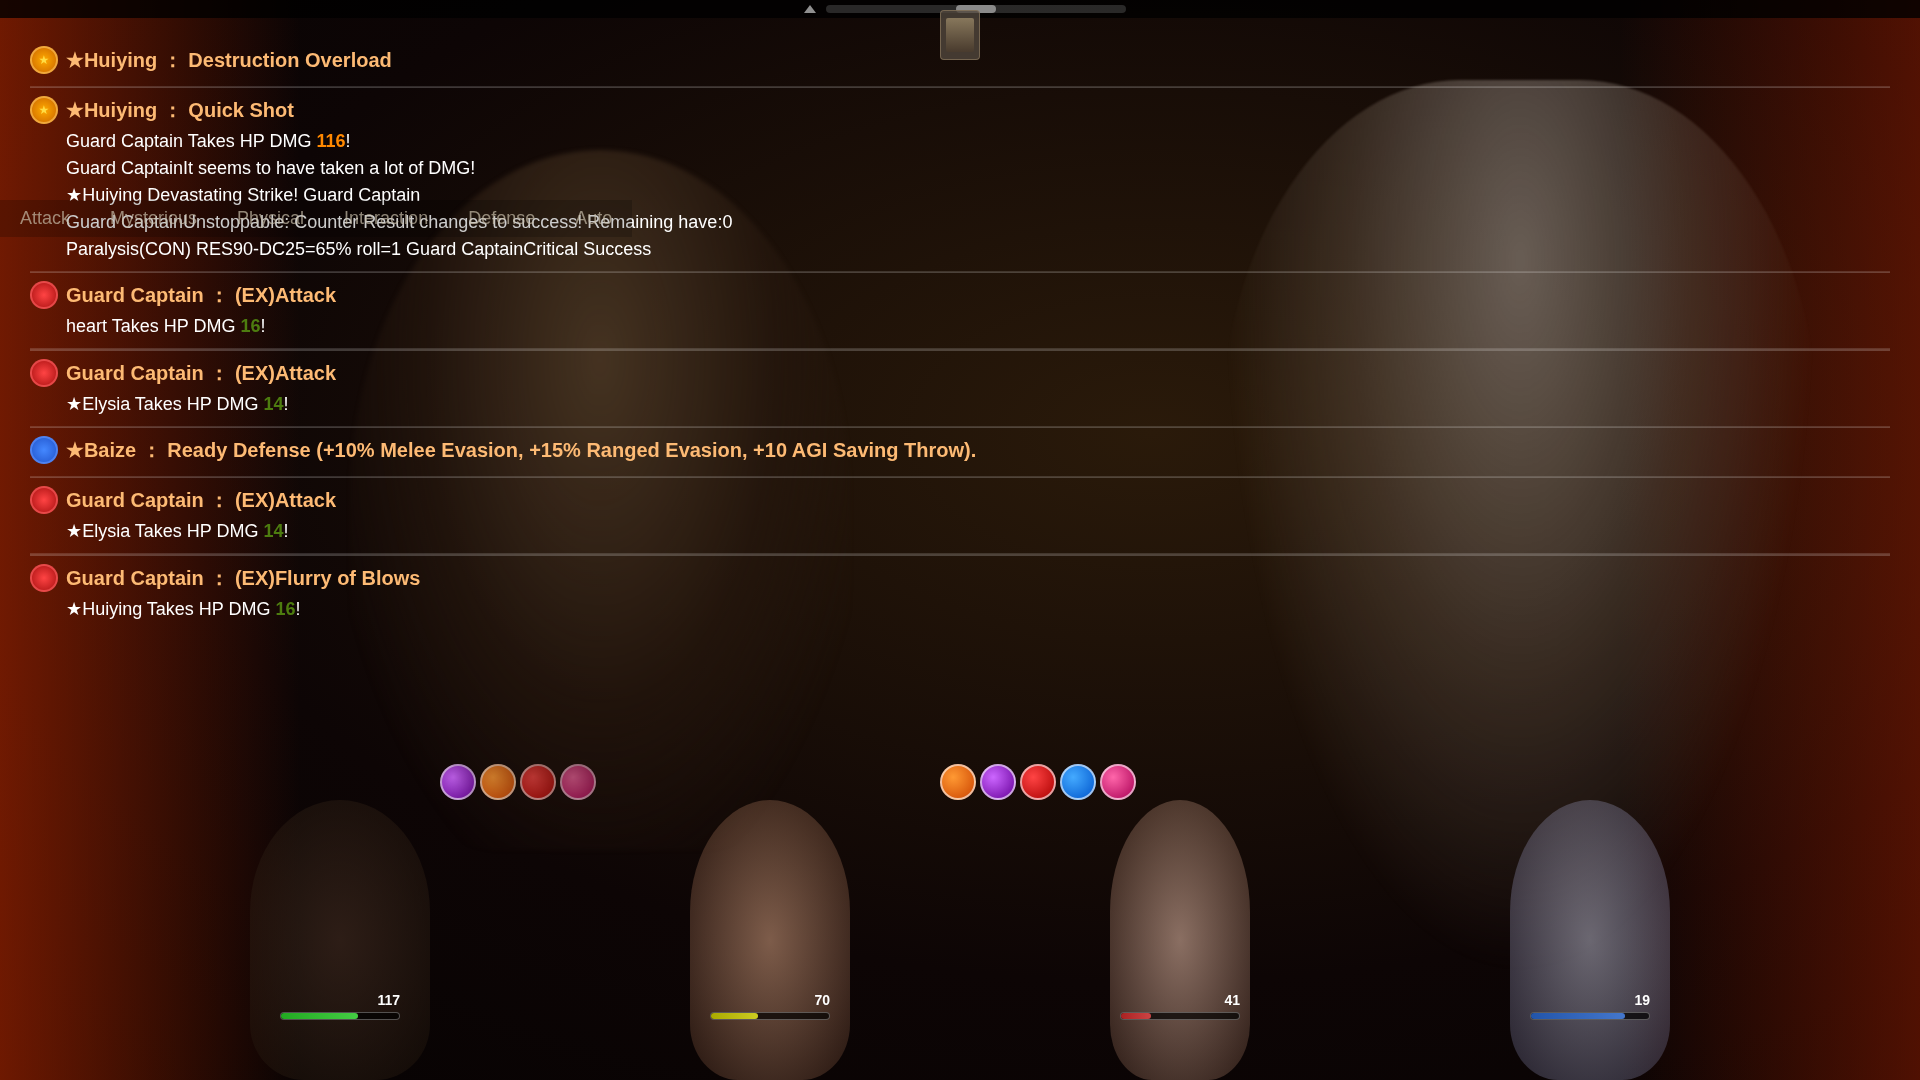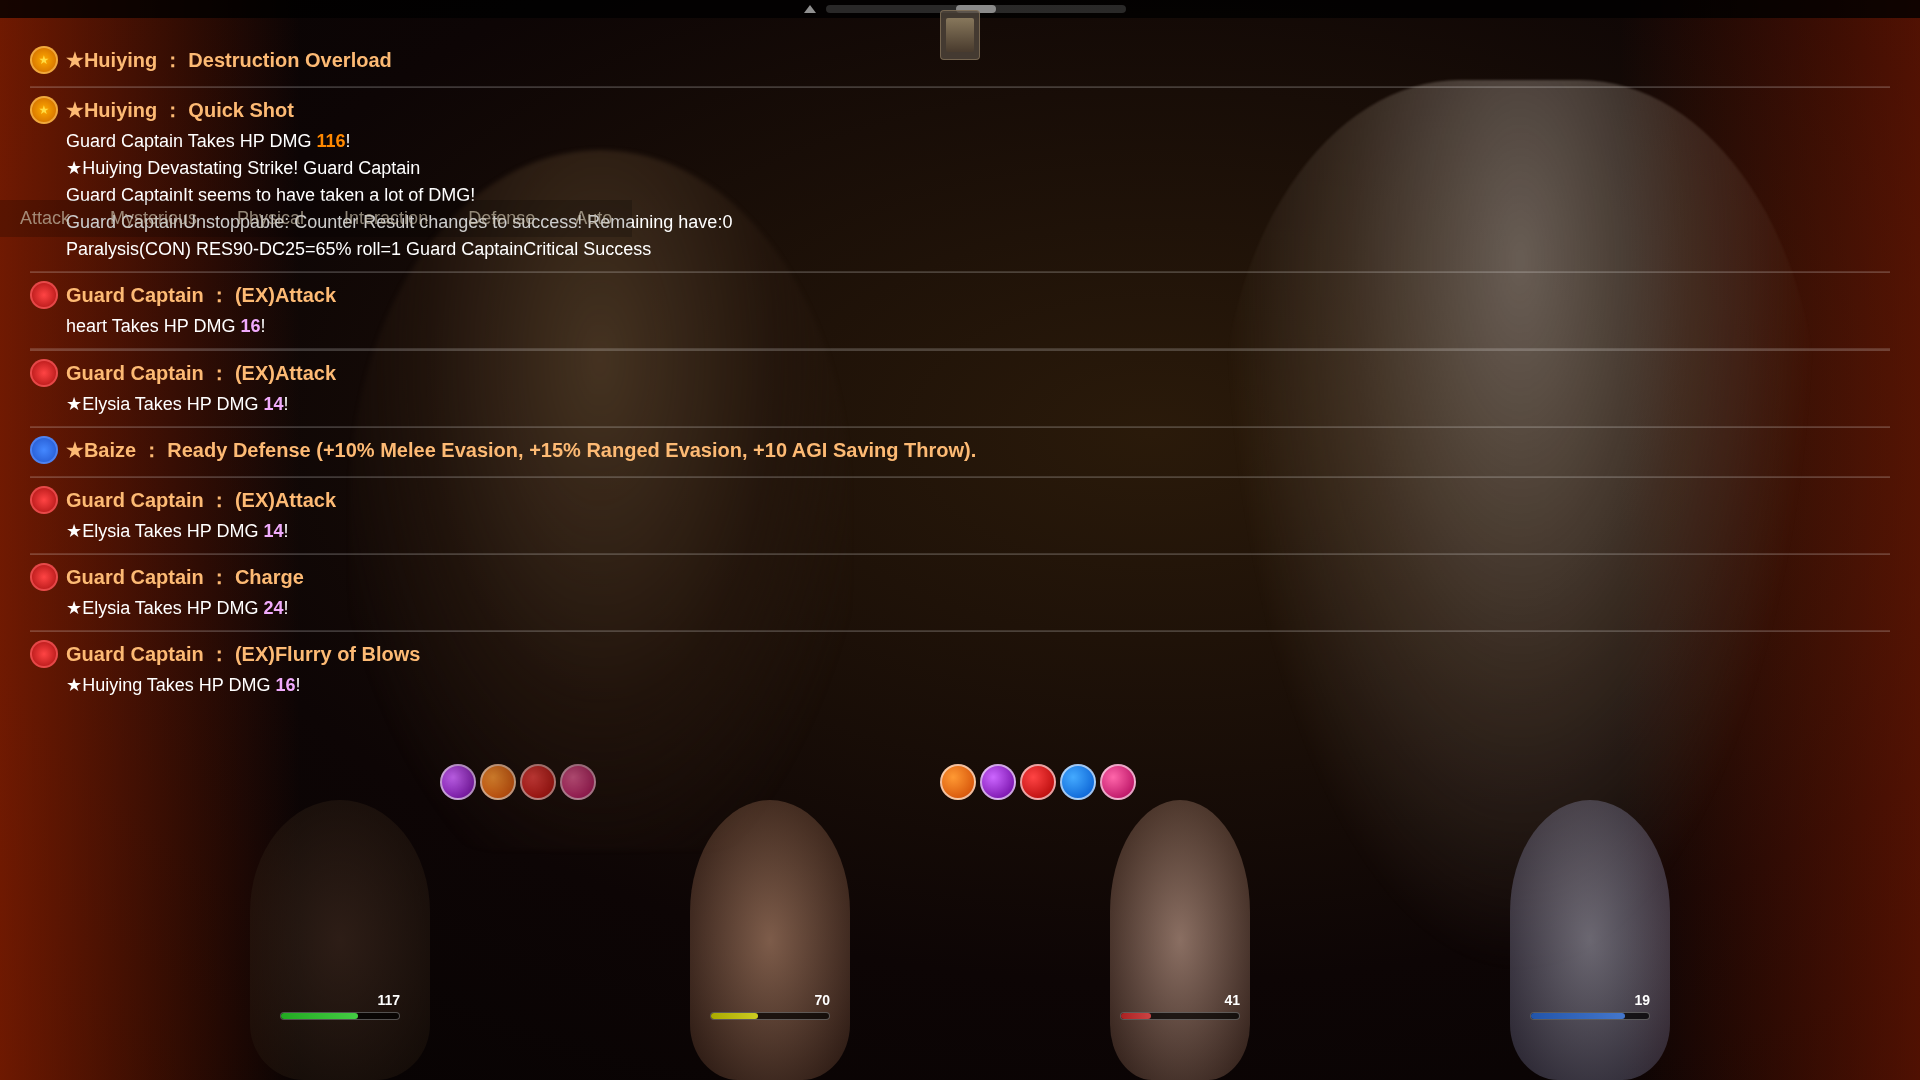--- a/index.html
+++ b/index.html
@@ -271,21 +271,21 @@
       font-size: 18px;
       line-height: 1.5;
     }
 
     .dmg-number {
       font-weight: bold;
       margin-top: 30px;
     }
 
     .dmg-orange { color: #ff8800; }
-    .dmg-yellow { color: #f0abfc; }
+    .dmg-yellow { color: #4d7c0f; }
 
     
     .side-menu {
       position: absolute;
       left: 0;
       top: 200px;
       z-index: 9;
       display: flex;
       gap: 0;
     }
@@ -402,22 +402,22 @@
     <div class="log-header">
       <div class="log-icon icon-orange">
         <span style="color:#ffdd44;font-size:12px;">★</span>
       </div>
       <span class="log-title">★Huiying ：  Quick Shot</span>
     </div>
     <div class="log-body">
       <div class="log-line">
         Guard Captain Takes HP DMG <span class="dmg-number dmg-orange">116</span>!
       </div>
+      <div class="log-line">Guard CaptainIt seems to have taken a lot of DMG!</div>
       <div class="log-line">★Huiying Devastating Strike! Guard Captain</div>
-      <div class="log-line">Guard CaptainIt seems to have taken a lot of DMG!</div>
       <div class="log-line">Guard CaptainUnstoppable: Counter Result changes to success! Remaining have:0</div>
       <div class="log-line">Paralysis(CON) RES90-DC25=65%  roll=1 Guard CaptainCritical Success</div>
     </div>
   </div>
 
   <hr class="sep-line">
 
   <div class="log-entry">
     <div class="log-header">
       <div class="log-icon icon-red"></div>
@@ -465,31 +465,20 @@
     </div>
     <div class="log-body">
       <div class="log-line">
         ★Elysia Takes HP DMG <span class="dmg-number dmg-yellow">14</span>!
       </div>
     </div>
   </div>
 
   <hr class="sep-line">
 
-  <div class="log-entry">
-    <div class="log-header">
-      <div class="log-icon icon-red"></div>
-      <span class="log-title">Guard Captain ：  Charge</span>
-    </div>
-    <div class="log-body">
-      <div class="log-line">
-        ★Elysia Takes HP DMG <span class="dmg-number dmg-yellow">24</span>!
-      </div>
-    </div>
-  </div>
 
   <hr class="sep-line">
 
   <div class="log-entry">
     <div class="log-header">
       <div class="log-icon icon-red"></div>
       <span class="log-title">Guard Captain ：  (EX)Flurry of Blows</span>
     </div>
     <div class="log-body">
       <div class="log-line">

